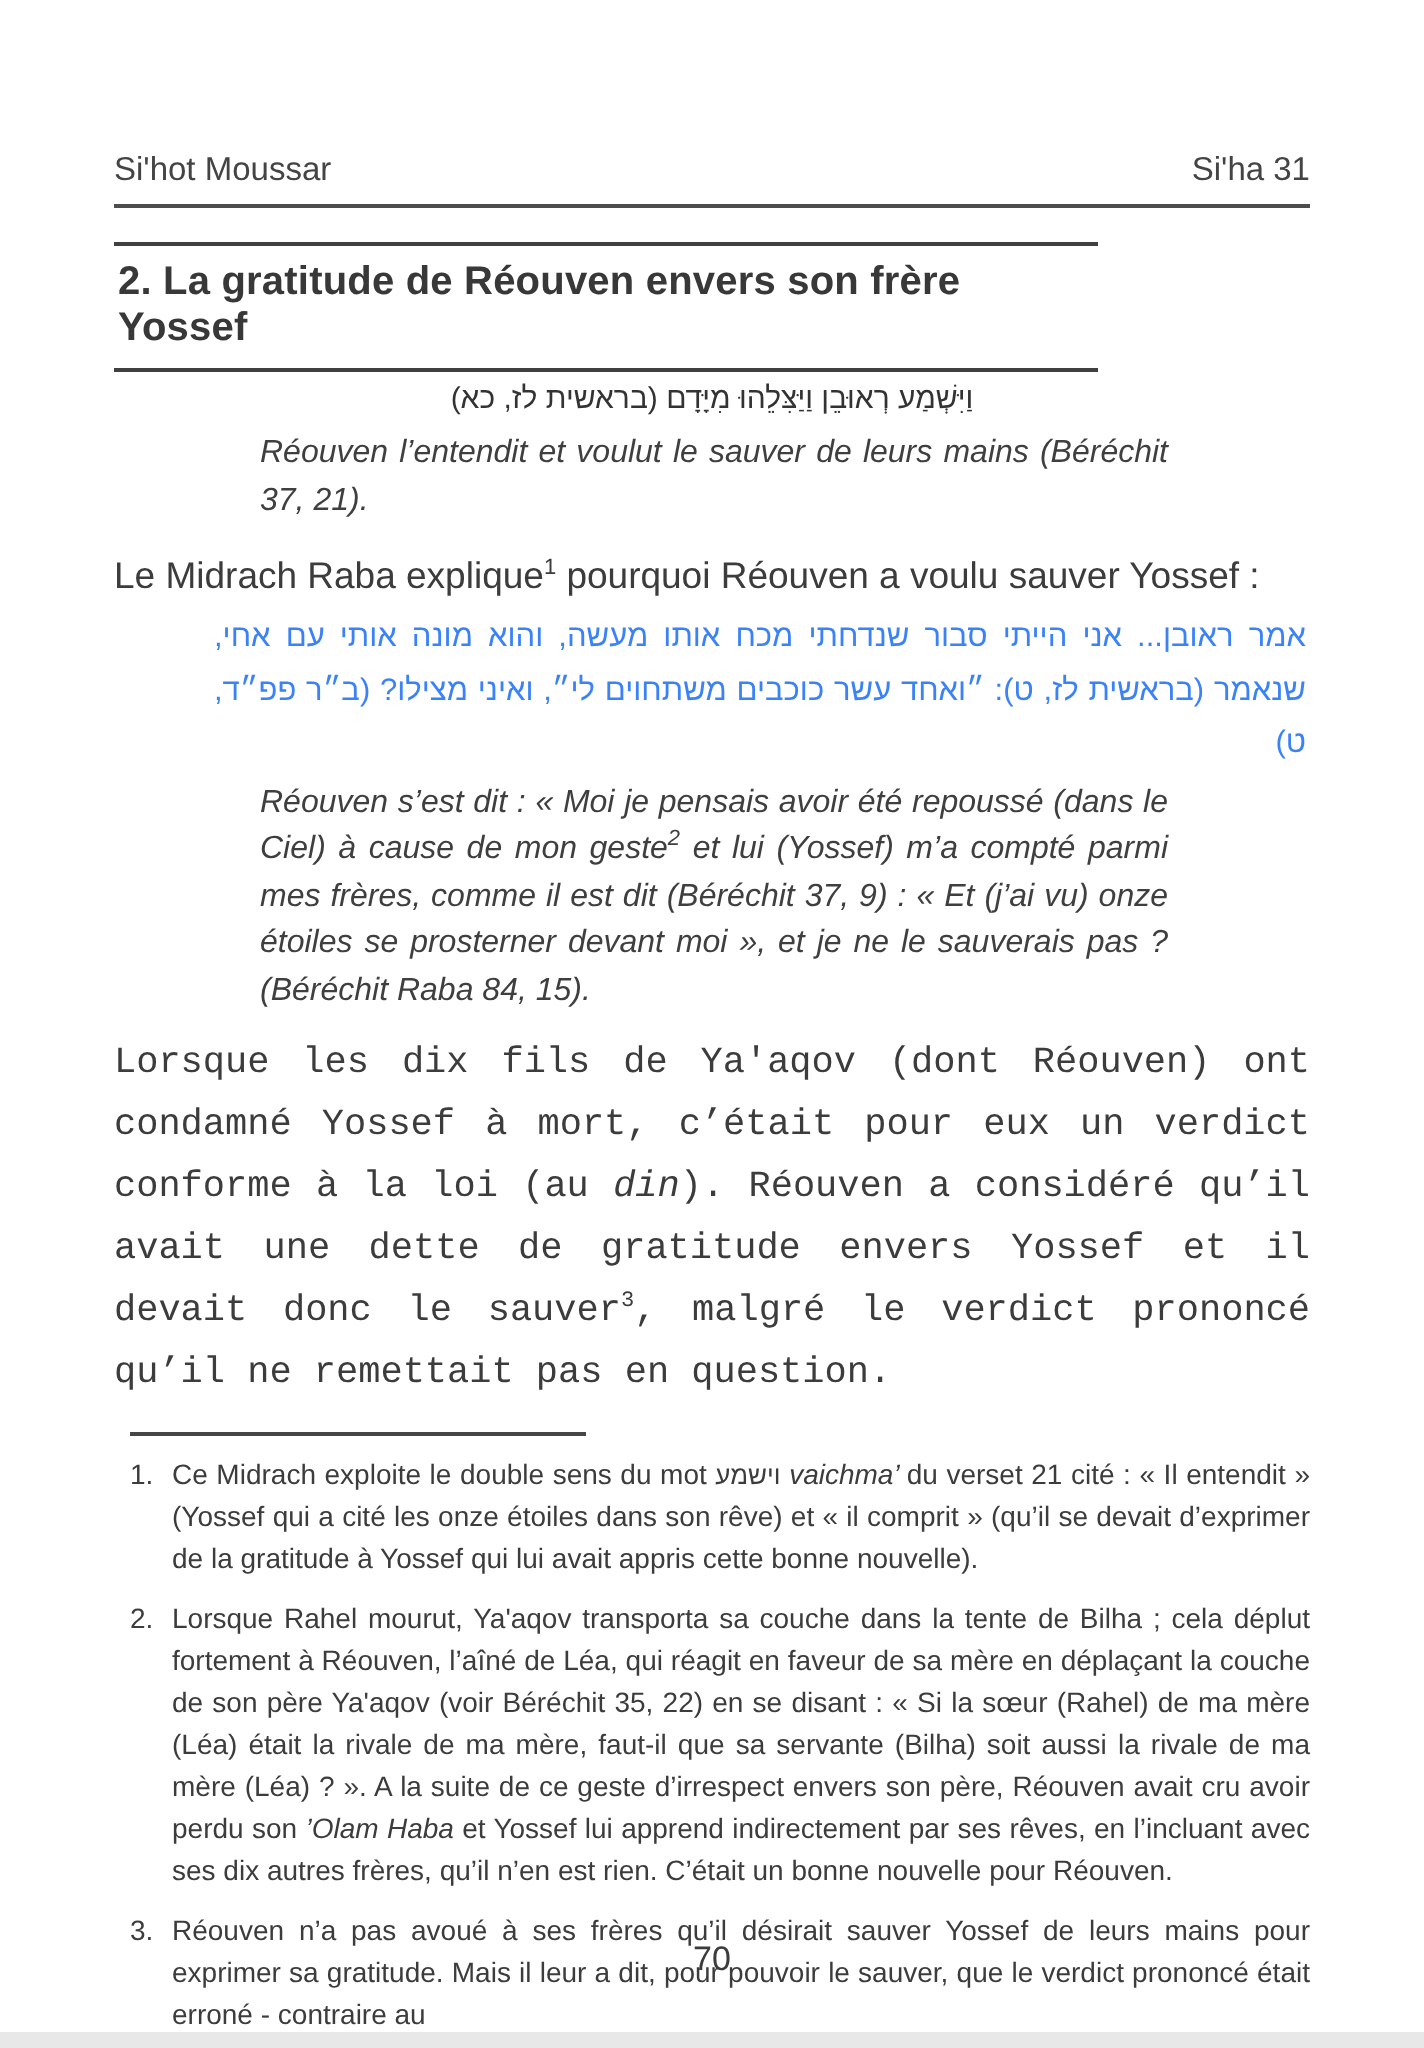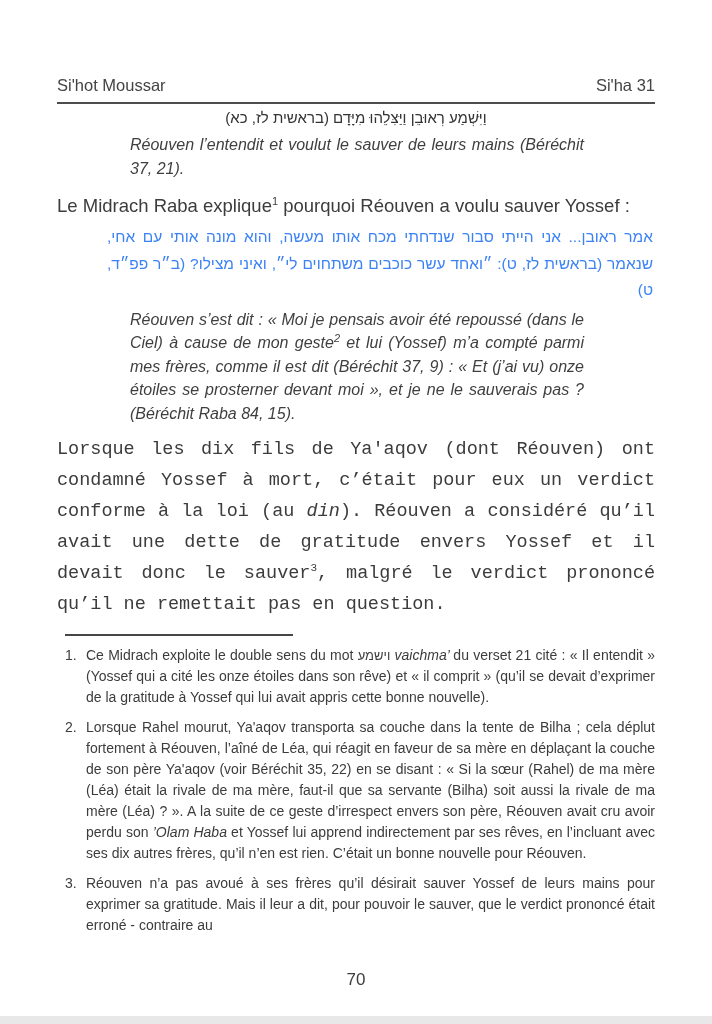--- a/index.html
+++ b/index.html
@@ -128,20 +128,21 @@
 <body>
 
 <div class="page">
   <div class="inner">
 
     <div class="running-header">
       <span>Si'hot Moussar</span>
       <span>Si'ha 31</span>
     </div>
 
+    <h1 class="section-title">2. La gratitude de  Réouven envers son frère Yossef</h1>
 
 
     <div class="heb heb-center-line">וַיִּשְׁמַע רְאוּבֵן וַיַּצִּלֵהוּ מִיָּדָם (בראשית לז, כא)</div>
 
     <div class="quote-fr q1">Réouven l’entendit et voulut le sauver de leurs mains (Béréchit 37, 21).</div>
 
     <p class="para p-midrash"><span>Le Midrach Raba explique</span><sup class="fnref">1</sup><span> pourquoi Réouven a voulu sauver Yossef :</span></p>
 
     <div class="heb heb-block">אמר ראובן... אני הייתי סבור שנדחתי מכח אותו מעשה, והוא מונה אותי עם אחי, שנאמר (בראשית לז, ט): ״ואחד עשר כוכבים משתחוים לי״, ואיני מצילו? (ב״ר פפ״ד, ט)</div>
 

